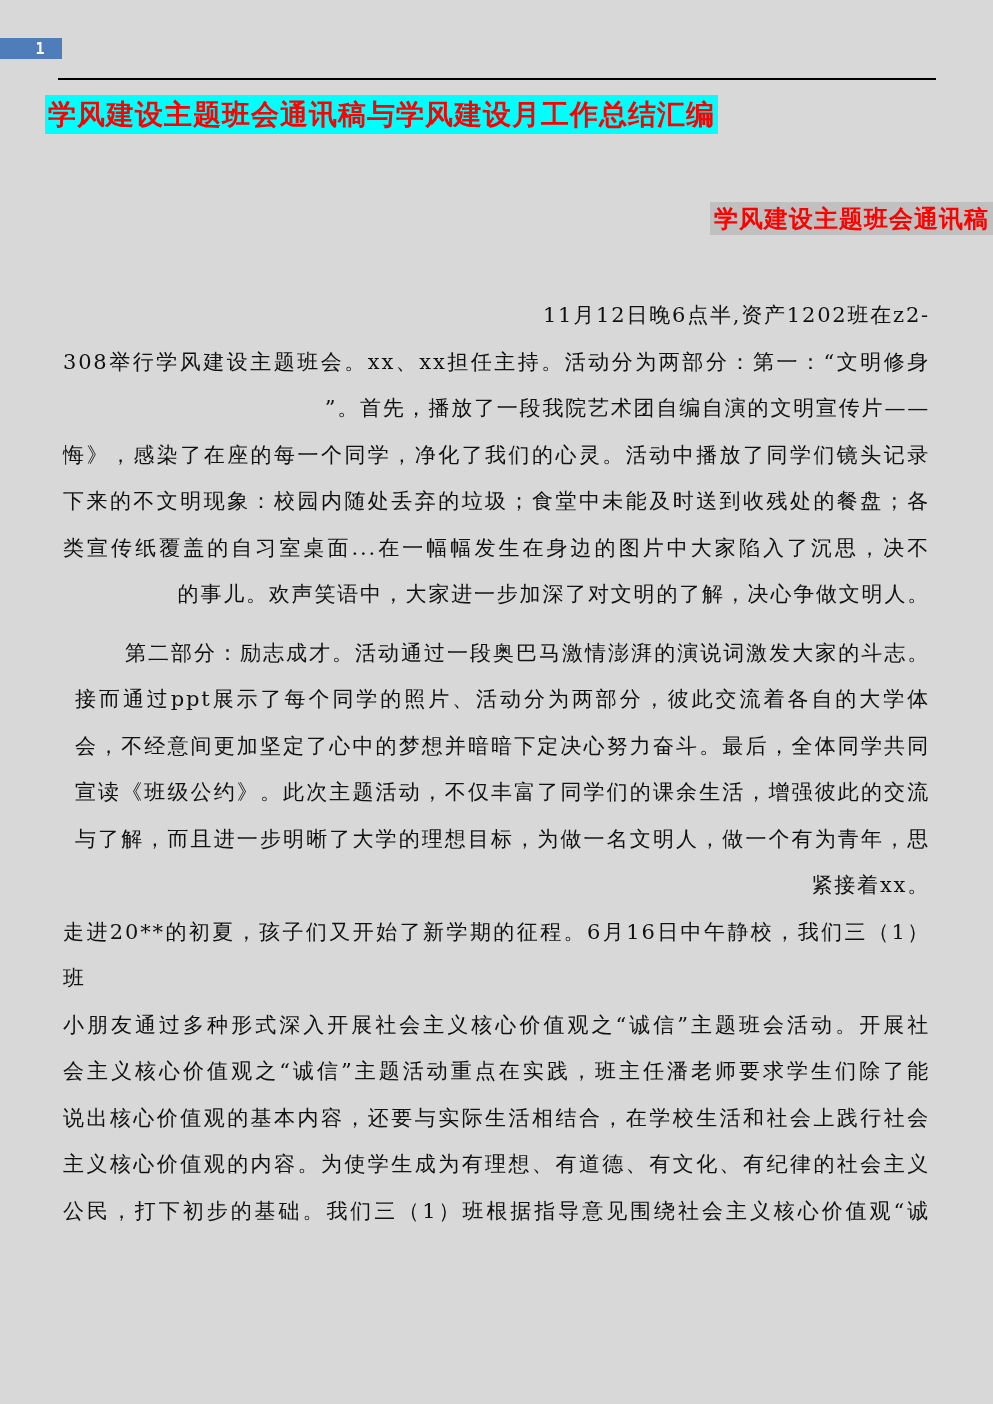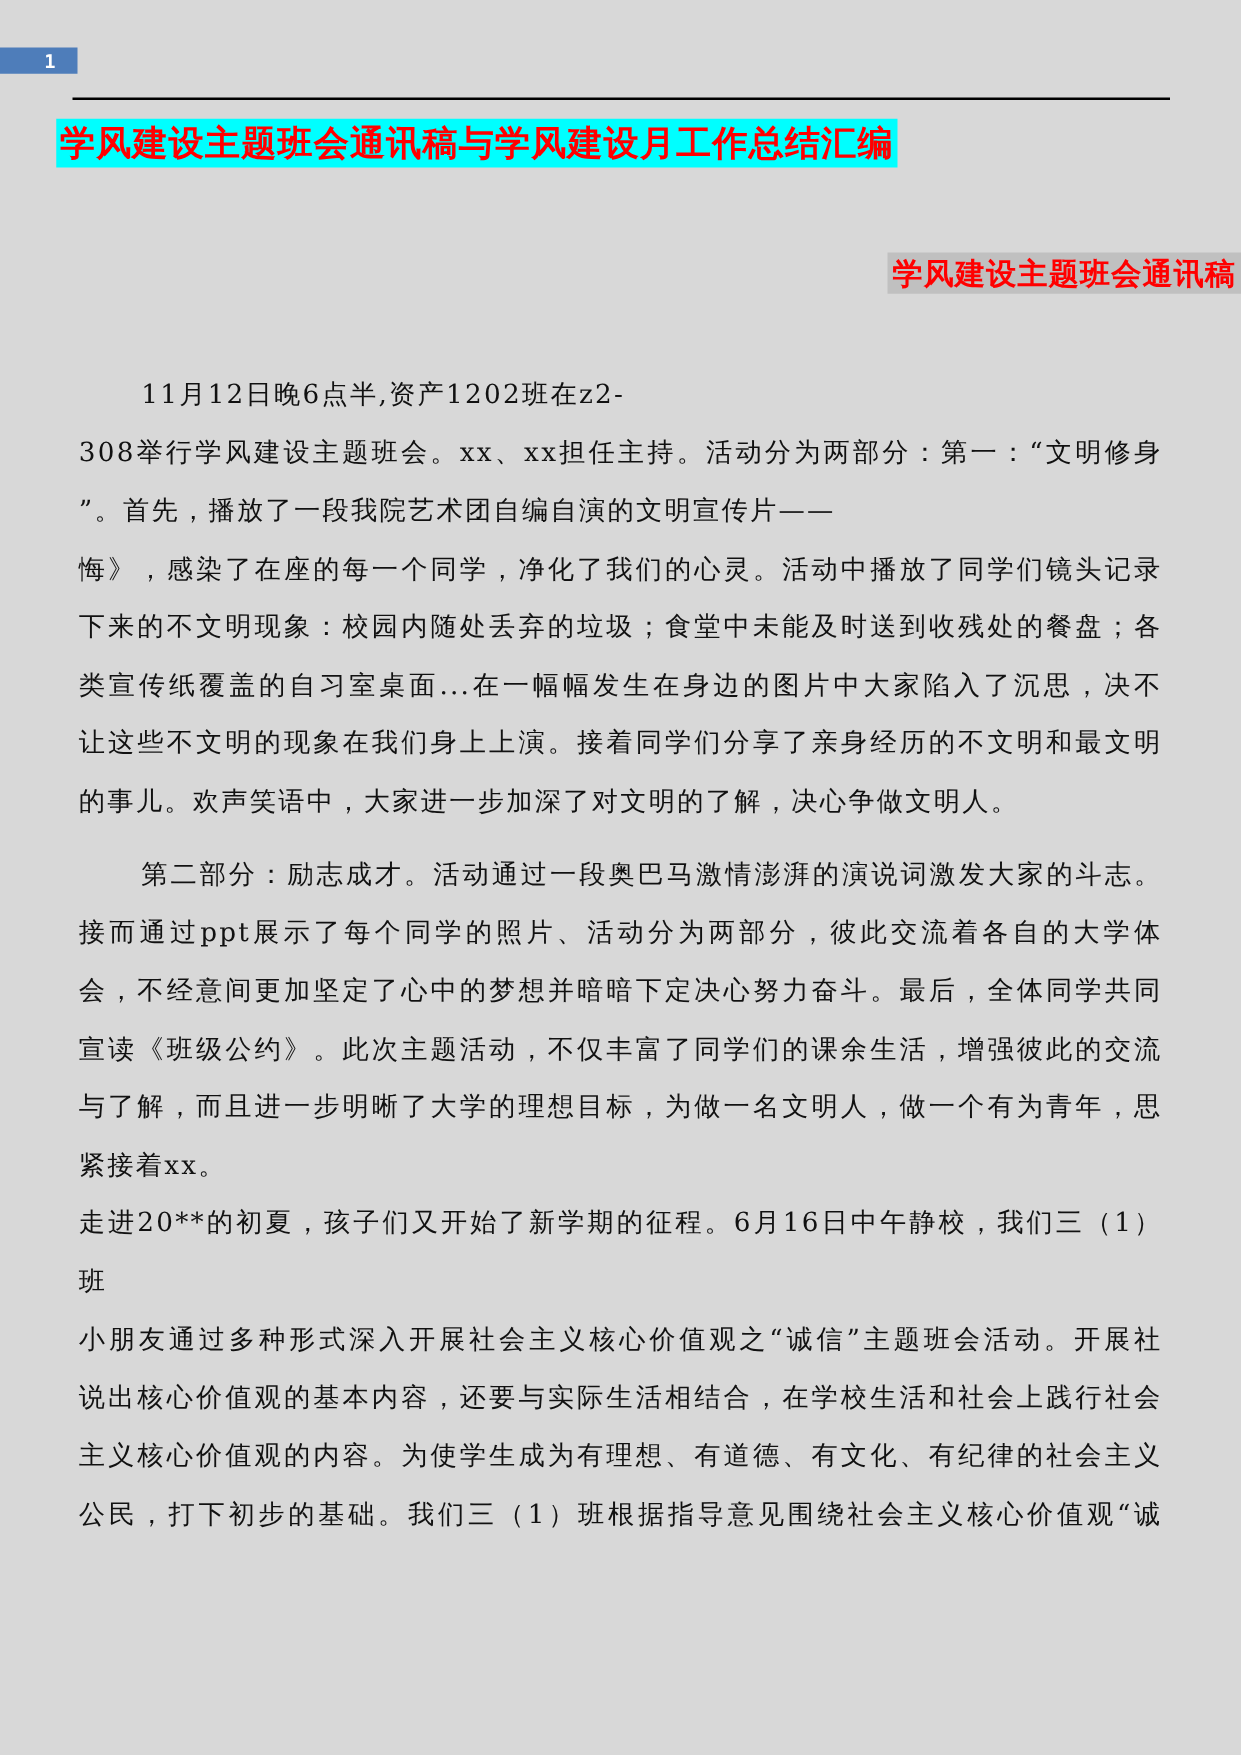--- a/index.html
+++ b/index.html
@@ -80,22 +80,22 @@
     position: absolute;
     left: 63px;
     top: 292px;
     width: 867px;
     font-size: 21px;
     line-height: 46.5px;
     color: var(--body-text, #111111);
     letter-spacing: 1.8px;
   }
   .para { margin: 0; }
-  .para.spaced { margin-top: 12px; }
-  .line { text-align: left; }
+  .para.spaced { margin-top: 12px; margin-left: 12px; }
+  .line { text-align: right; }
   .line.fill {
     text-align: justify;
     text-align-last: justify;
     text-justify: inter-character;
   }
   .line.indent { text-indent: 50px; }
 </style>
 </head>
 <body>
 
@@ -109,32 +109,32 @@
     <span class="section-title">学风建设主题班会通讯稿</span>
   </div>
   <div class="doc-body" id="doc-body">
       <div class="para">
         <div class="line indent">11月12日晚6点半,资产1202班在z2-</div>
         <div class="line fill">308举行学风建设主题班会。xx、xx担任主持。活动分为两部分：第一：“文明修身</div>
         <div class="line">”。首先，播放了一段我院艺术团自编自演的文明宣传片——</div>
         <div class="line fill">悔》，感染了在座的每一个同学，净化了我们的心灵。活动中播放了同学们镜头记录</div>
         <div class="line fill">下来的不文明现象：校园内随处丢弃的垃圾；食堂中未能及时送到收残处的餐盘；各</div>
         <div class="line fill">类宣传纸覆盖的自习室桌面...在一幅幅发生在身边的图片中大家陷入了沉思，决不</div>
-        <div class="line fill">让这些不文明的现象在我们身上上演。接着同学们分享了亲身经历的不文明和最文明</div>
         <div class="line">的事儿。欢声笑语中，大家进一步加深了对文明的了解，决心争做文明人。</div>
       </div>
       <div class="para spaced">
         <div class="line fill indent">第二部分：励志成才。活动通过一段奥巴马激情澎湃的演说词激发大家的斗志。</div>
         <div class="line fill">接而通过ppt展示了每个同学的照片、活动分为两部分，彼此交流着各自的大学体</div>
         <div class="line fill">会，不经意间更加坚定了心中的梦想并暗暗下定决心努力奋斗。最后，全体同学共同</div>
         <div class="line fill">宣读《班级公约》。此次主题活动，不仅丰富了同学们的课余生活，增强彼此的交流</div>
         <div class="line fill">与了解，而且进一步明晰了大学的理想目标，为做一名文明人，做一个有为青年，思</div>
         <div class="line">紧接着xx。</div>
       </div>
       <div class="para">
         <div class="line fill">走进20**的初夏，孩子们又开始了新学期的征程。6月16日中午静校，我们三（1）班</div>
         <div class="line fill">小朋友通过多种形式深入开展社会主义核心价值观之“诚信”主题班会活动。开展社</div>
+        <div class="line fill">会主义核心价值观之“诚信”主题活动重点在实践，班主任潘老师要求学生们除了能</div>
         <div class="line fill">说出核心价值观的基本内容，还要与实际生活相结合，在学校生活和社会上践行社会</div>
         <div class="line fill">主义核心价值观的内容。为使学生成为有理想、有道德、有文化、有纪律的社会主义</div>
         <div class="line fill">公民，打下初步的基础。我们三（1）班根据指导意见围绕社会主义核心价值观“诚</div>
       </div>
     </div>
 </div>
 
 </body></html>

